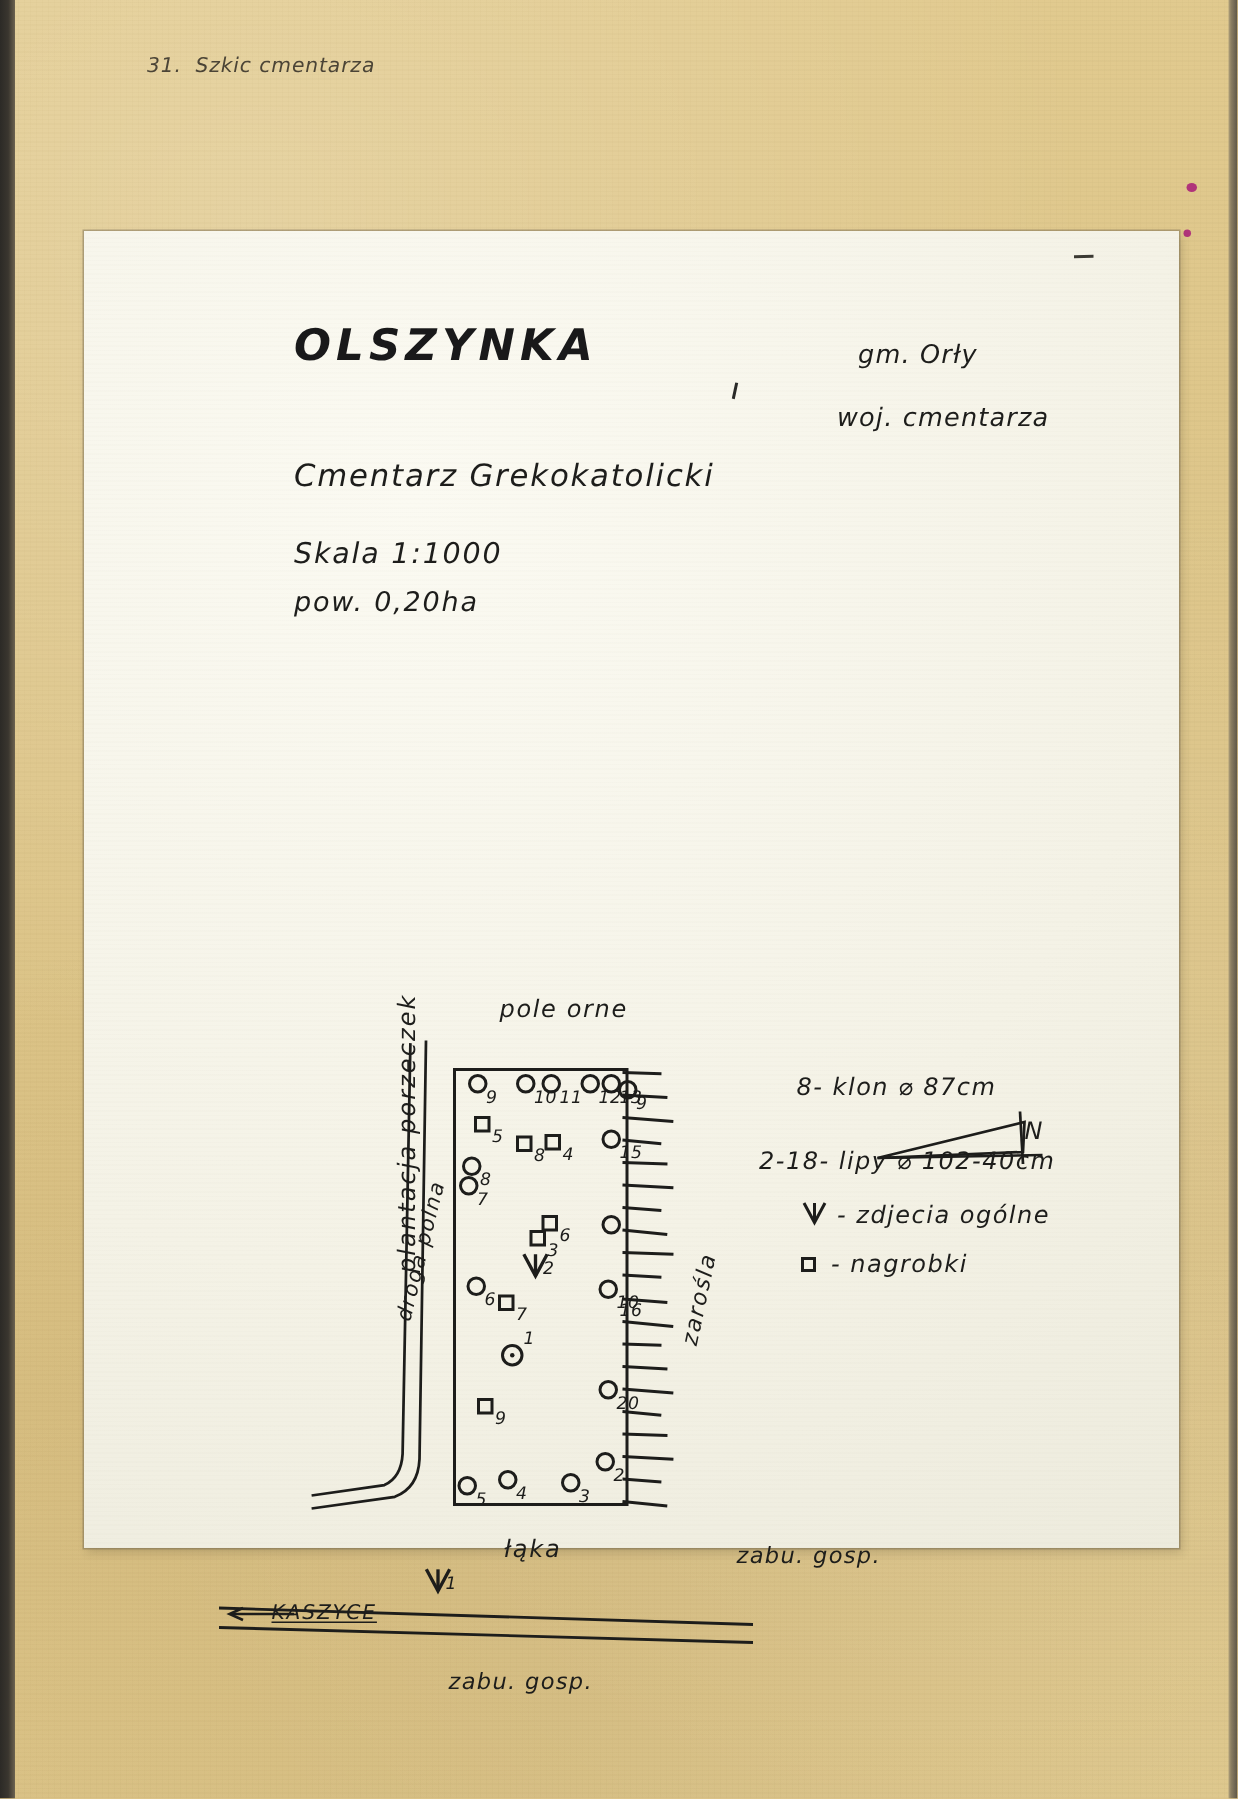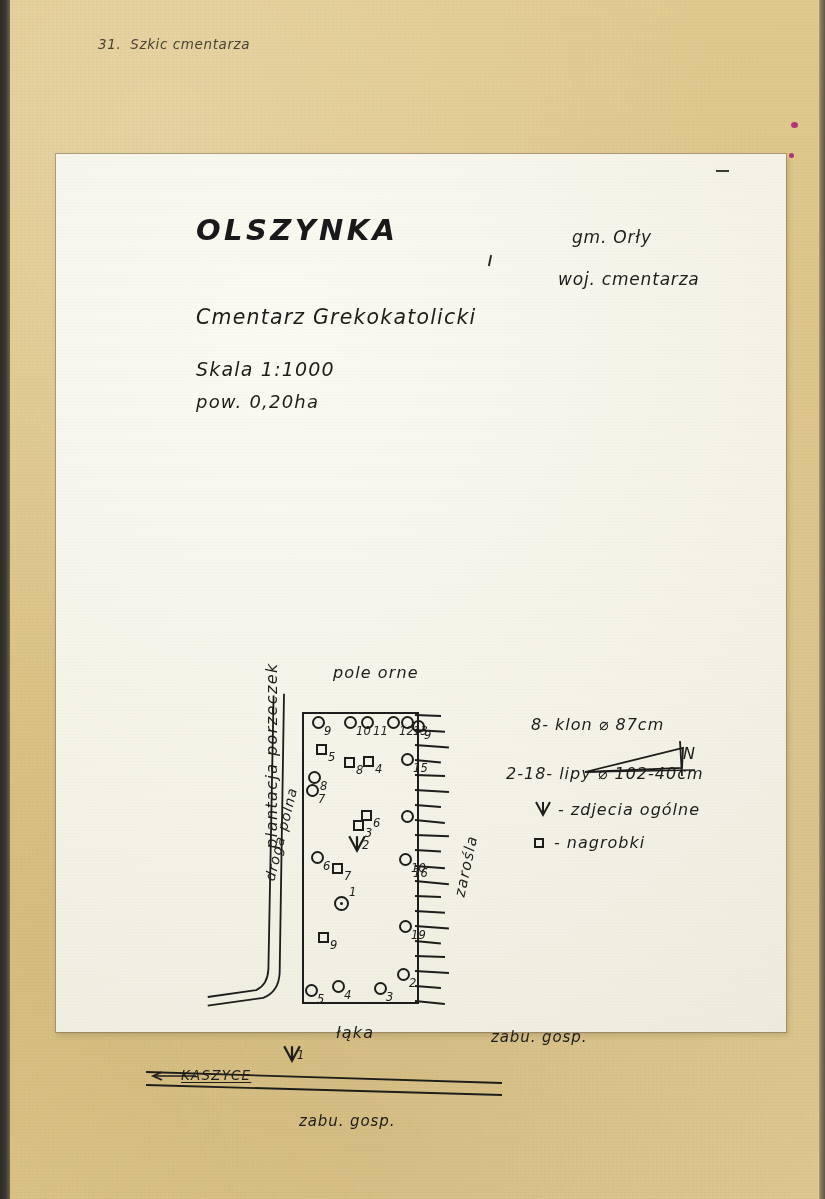--- a/index.html
+++ b/index.html
@@ -258,21 +258,21 @@
       <div class="lbl" style="left: 357px; top: 570px;">13</div>
       <div class="tree" style="left: 356px; top: 566px;"></div>
       <div class="lbl" style="left: 368px; top: 574px;">9</div>
       <div class="tree" style="left: 345px; top: 599px;"></div>
       <div class="lbl" style="left: 357px; top: 607px;">15</div>
       <div class="tree" style="left: 345px; top: 656px;"></div>
       <div class="lbl" style="left: 357px; top: 664px; margin-top: 48px;">16</div>
       <div class="tree" style="left: 343px; top: 699px;"></div>
       <div class="lbl" style="left: 355px; top: 707px;">10</div>
       <div class="tree" style="left: 343px; top: 766px;"></div>
-      <div class="lbl" style="left: 355px; top: 774px;">19</div>
+      <div class="lbl" style="left: 355px; top: 774px;">20</div>
       <div class="grave" style="left: 260px; top: 590px;"></div>
       <div class="lbl" style="left: 272px; top: 596px;">5</div>
       <div class="grave" style="left: 288px; top: 603px;"></div>
       <div class="lbl" style="left: 300px; top: 609px;">8</div>
       <div class="grave" style="left: 307px; top: 602px;"></div>
       <div class="lbl" style="left: 319px; top: 608px;">4</div>
       <div class="grave" style="left: 305px; top: 656px;"></div>
       <div class="lbl" style="left: 317px; top: 662px;">6</div>
       <div class="grave" style="left: 297px; top: 666px;"></div>
       <div class="lbl" style="left: 309px; top: 672px;">3</div>

